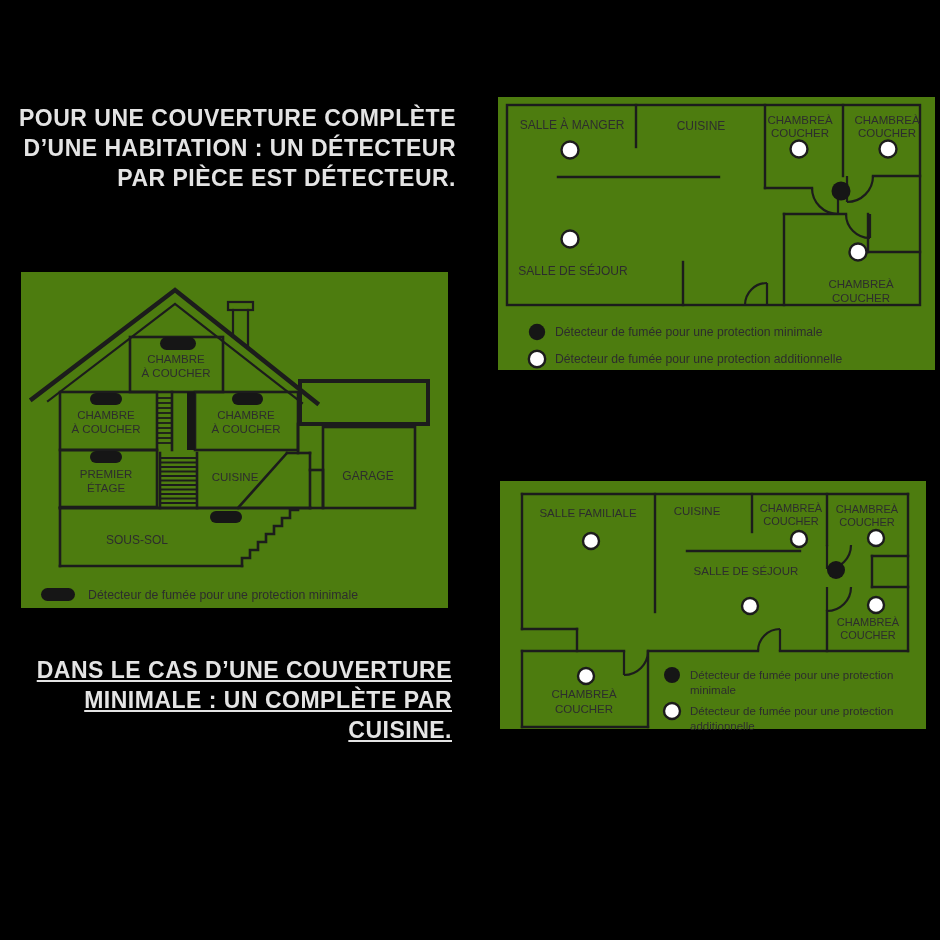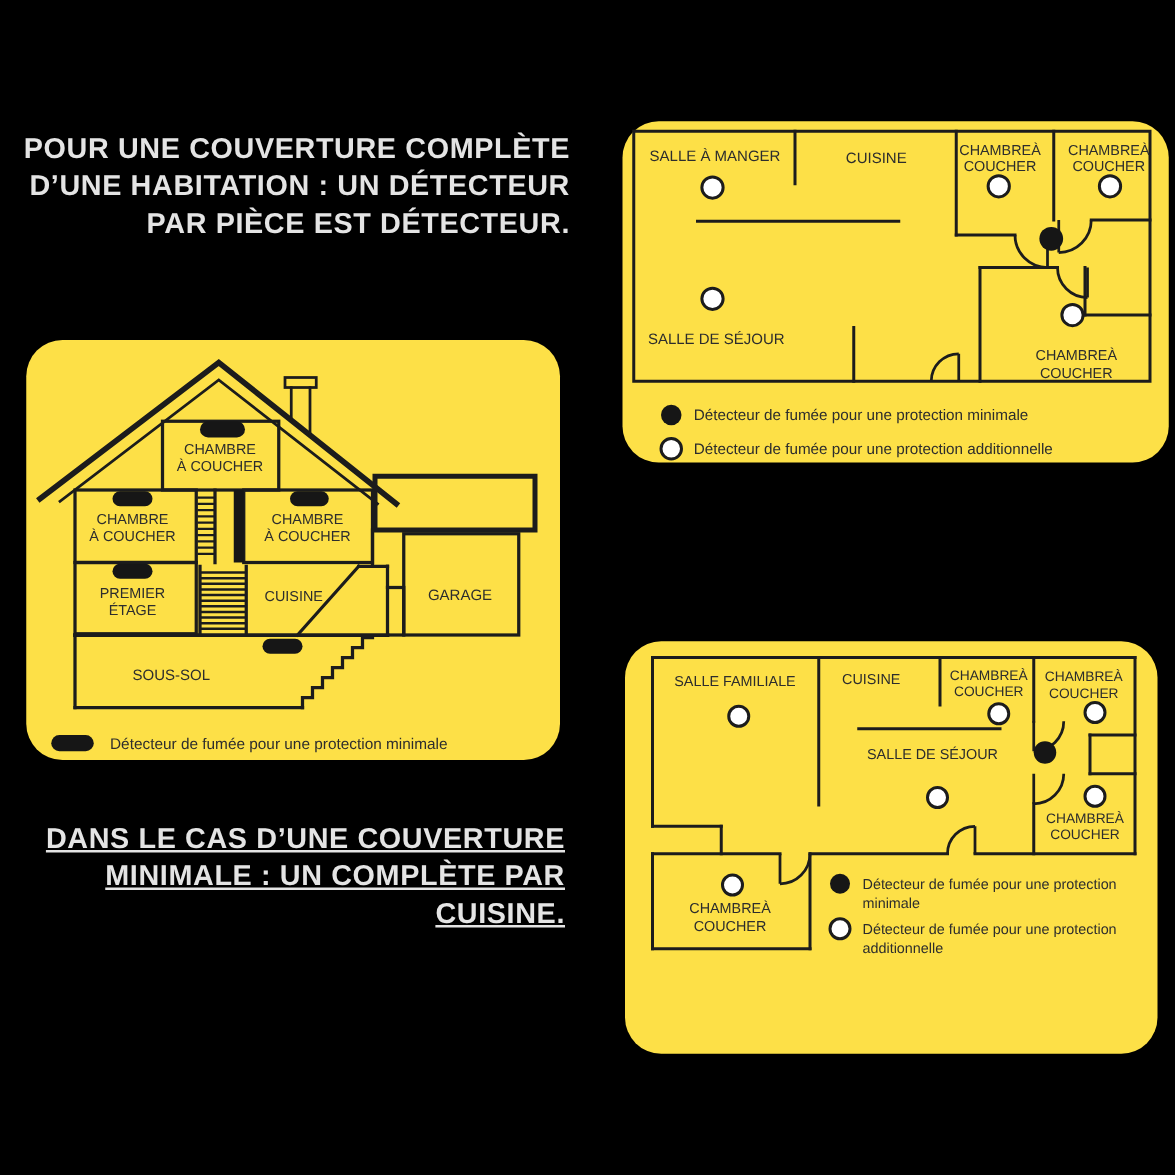--- a/index.html
+++ b/index.html
@@ -6,24 +6,24 @@
   body{
     width:940px;height:940px;position:relative;overflow:hidden;
     background:#000;font-family:"Liberation Sans",sans-serif;
   }
   .headline{
     position:absolute;text-align:right;color:#e4e4e4;
     font-weight:bold;font-size:23px;line-height:30px;letter-spacing:.5px;
   }
   #headline-top{left:18px;top:103px;width:438px;}
   #headline-bottom{left:22px;top:655px;width:430px;text-decoration:underline;}
-  .panel{position:absolute;background:#fde047;border-radius:29px;}
+  .panel{position:absolute;background:#4d7c0f;}
   #panel-complete{left:498px;top:97px;width:437px;height:273px;}
   #panel-house{left:21px;top:272px;width:427px;height:336px;text-align:center;}
-  #panel-minimal{left:500px;top:513px;width:426px;height:330px;}
+  #panel-minimal{left:500px;top:481px;width:426px;height:248px;}
   svg{display:block;}
   svg text{fill:#2d2d2d;font-family:"Liberation Sans",sans-serif;}
   .walls line,.walls rect,.walls path{stroke:#1c1c1c;fill:none;stroke-linecap:square;}
   .doors path,.doors line{stroke:#1c1c1c;fill:none;stroke-width:2.2;}
   .det-open{fill:#fff;stroke:#1c1c1c;stroke-width:2.4;}
   .det-filled{fill:#161616;stroke:none;}
   .pill{fill:#161616;stroke:none;}
 </style>
 </head>
 <body>

